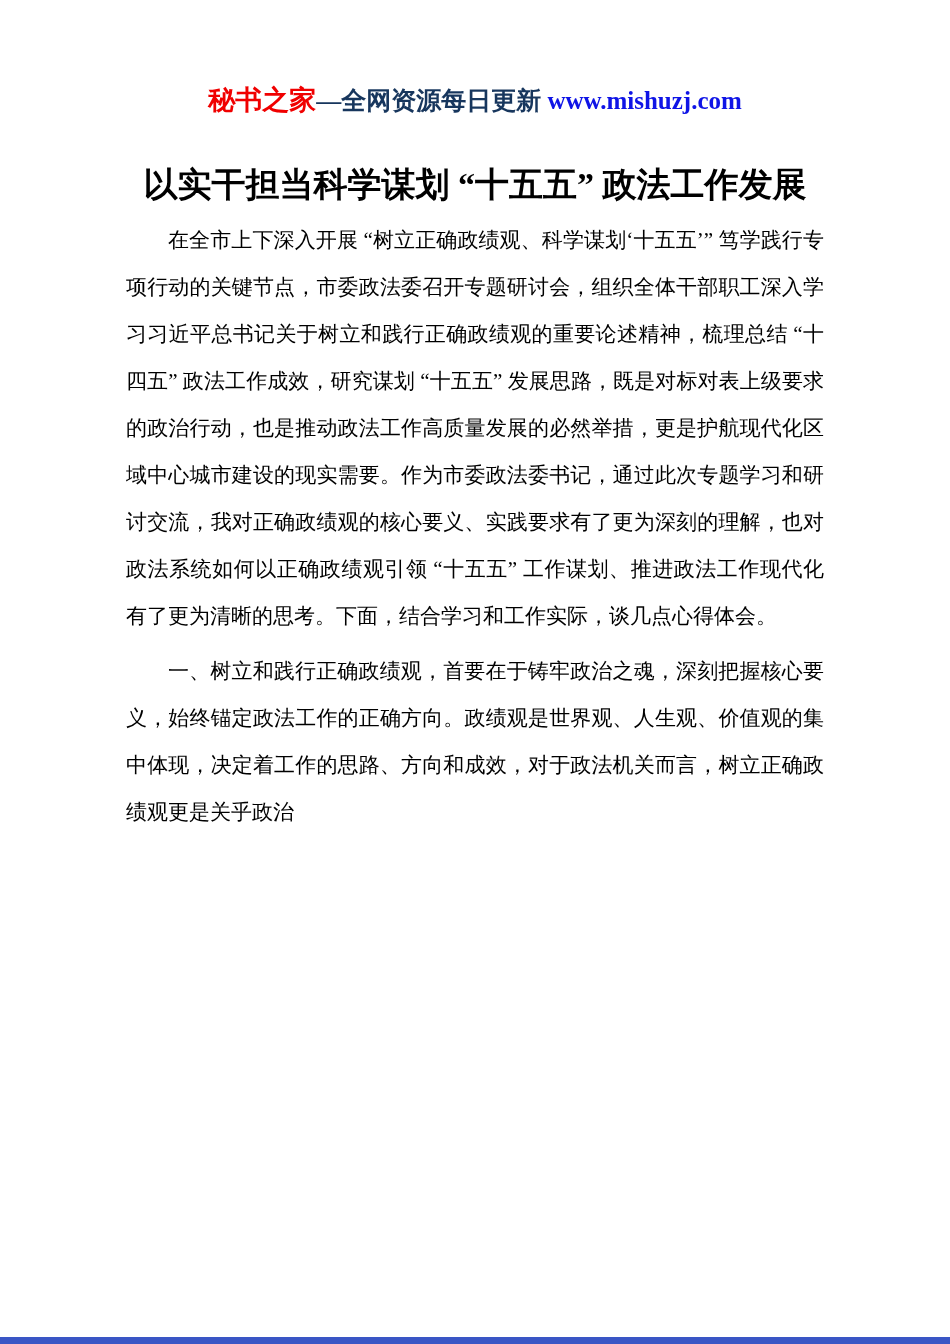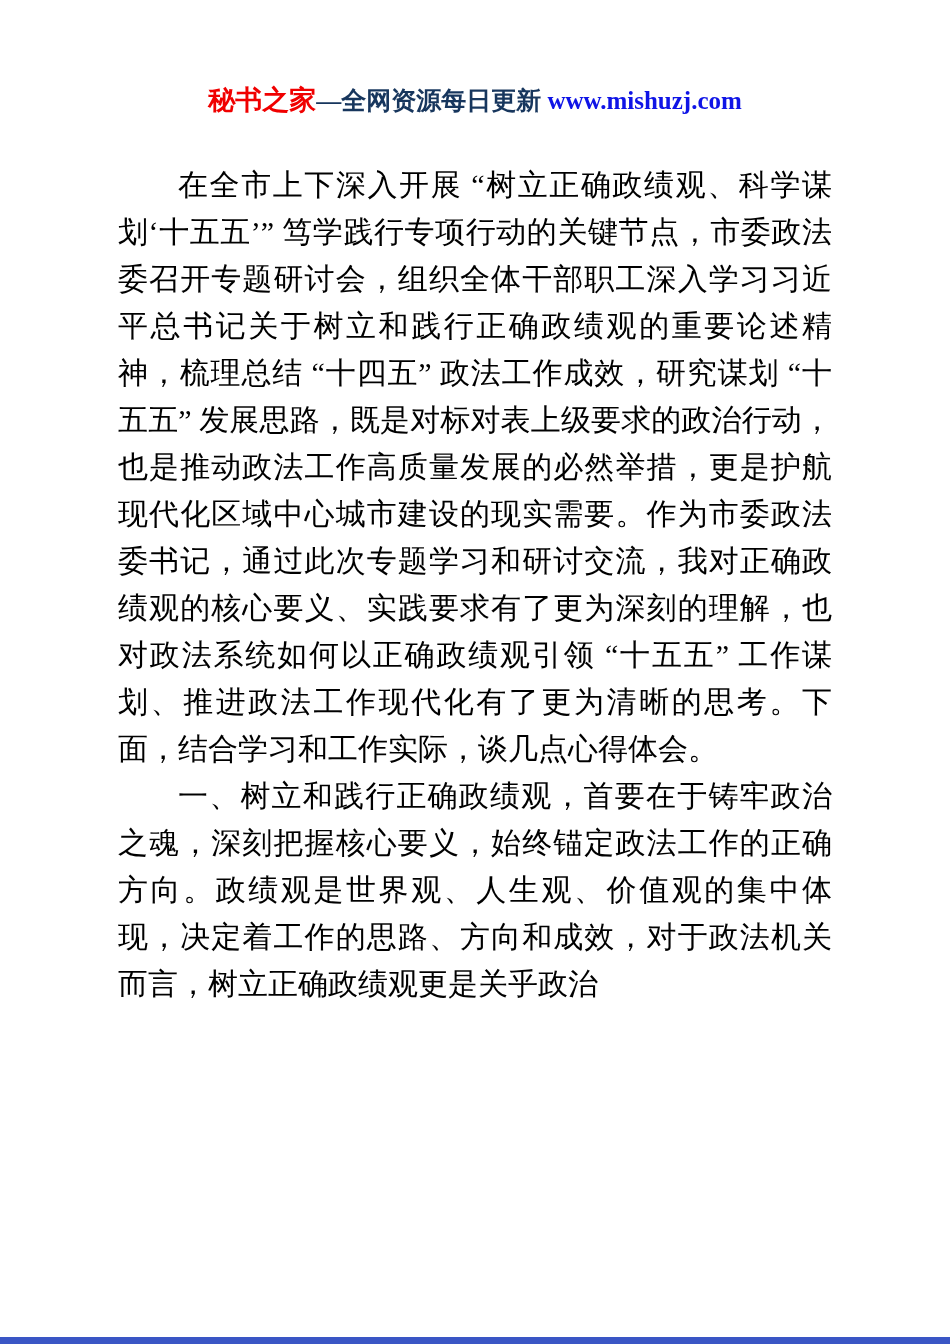--- a/index.html
+++ b/index.html
@@ -49,22 +49,22 @@
   }
   .doc-subtitle {
     margin: 0 0 44px 0;
     font-size: 26px;
     line-height: 46px;
     text-indent: 2em;
     text-align: justify;
     font-weight: normal;
   }
   .body-par {
-    margin: 0;
-    font-size: 30px;
+    margin: 8px;
+    font-size: 21px;
     line-height: 47px;
     text-indent: 2em;
     text-align: justify;
     word-break: break-all;
   }
   .footer-bar {
     position: absolute;
     left: 0;
     bottom: 0;
     width: 100%;
@@ -75,20 +75,21 @@
 <body>
 
 <div class="page">
   <div class="content">
 
     <div class="site-header">
       <span class="brand" style="color: rgb(240, 0, 0);">秘书之家</span><span class="tagline" style="color: rgb(23, 54, 93);">—全网资源每日更新 </span><a class="url" style="color: rgb(15, 20, 230);">www.mishuzj.com</a>
     </div>
 
     <h1 class="doc-title">
+      <span class="title-line">以实干担当科学谋划 “十五五” 政法工作发展</span>
     </h1>
 
 
     <p class="body-par">在全市上下深入开展 “树立正确政绩观、科学谋划‘十五五’” 笃学践行专项行动的关键节点，市委政法委召开专题研讨会，组织全体干部职工深入学习习近平总书记关于树立和践行正确政绩观的重要论述精神，梳理总结 “十四五” 政法工作成效，研究谋划 “十五五” 发展思路，既是对标对表上级要求的政治行动，也是推动政法工作高质量发展的必然举措，更是护航现代化区域中心城市建设的现实需要。作为市委政法委书记，通过此次专题学习和研讨交流，我对正确政绩观的核心要义、实践要求有了更为深刻的理解，也对政法系统如何以正确政绩观引领 “十五五” 工作谋划、推进政法工作现代化有了更为清晰的思考。下面，结合学习和工作实际，谈几点心得体会。</p>
 
     <p class="body-par">一、树立和践行正确政绩观，首要在于铸牢政治之魂，深刻把握核心要义，始终锚定政法工作的正确方向。政绩观是世界观、人生观、价值观的集中体现，决定着工作的思路、方向和成效，对于政法机关而言，树立正确政绩观更是关乎政治</p>
 
   </div>
 
   <div class="footer-bar" style="background-color: rgb(58, 86, 197);"></div>

